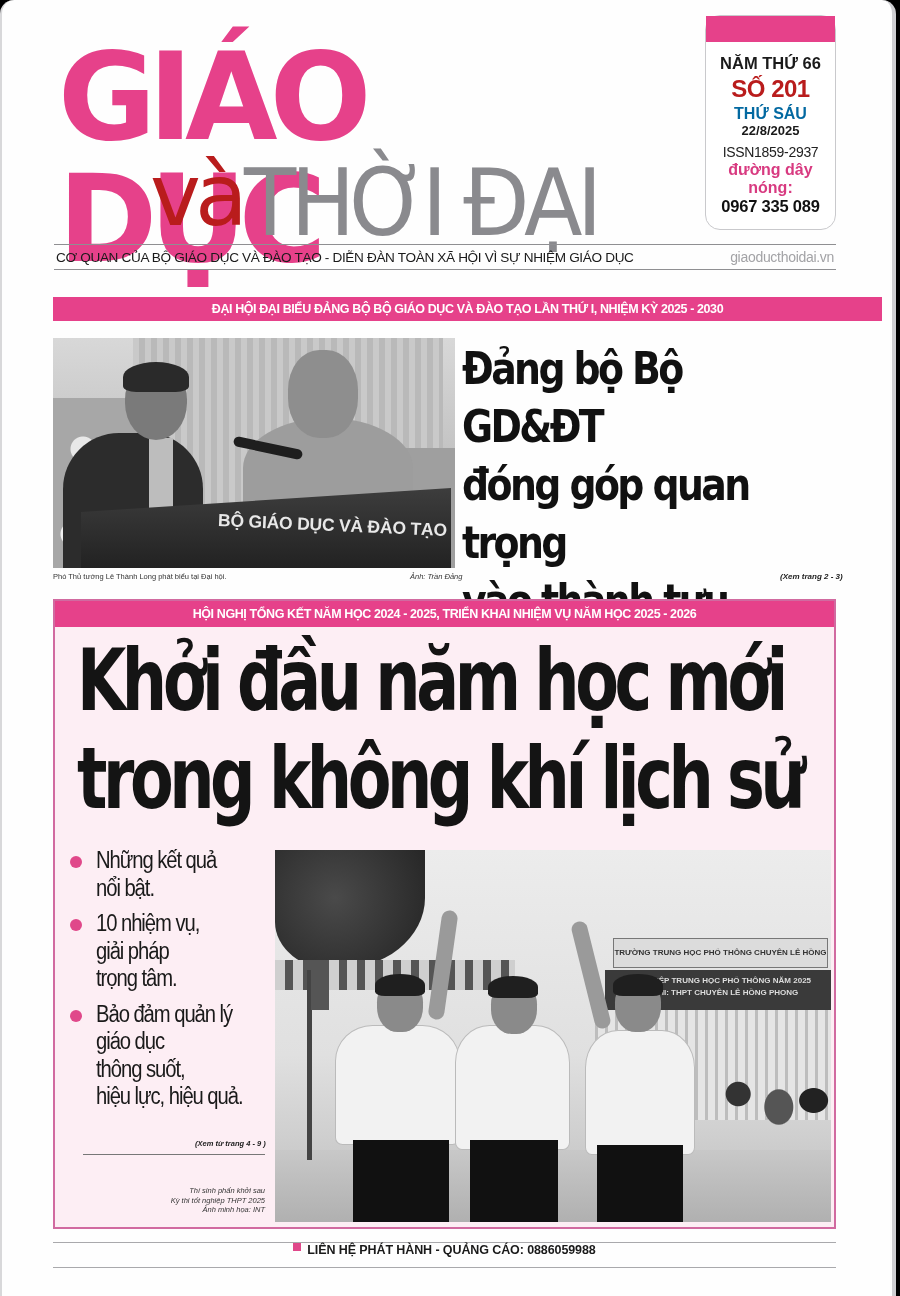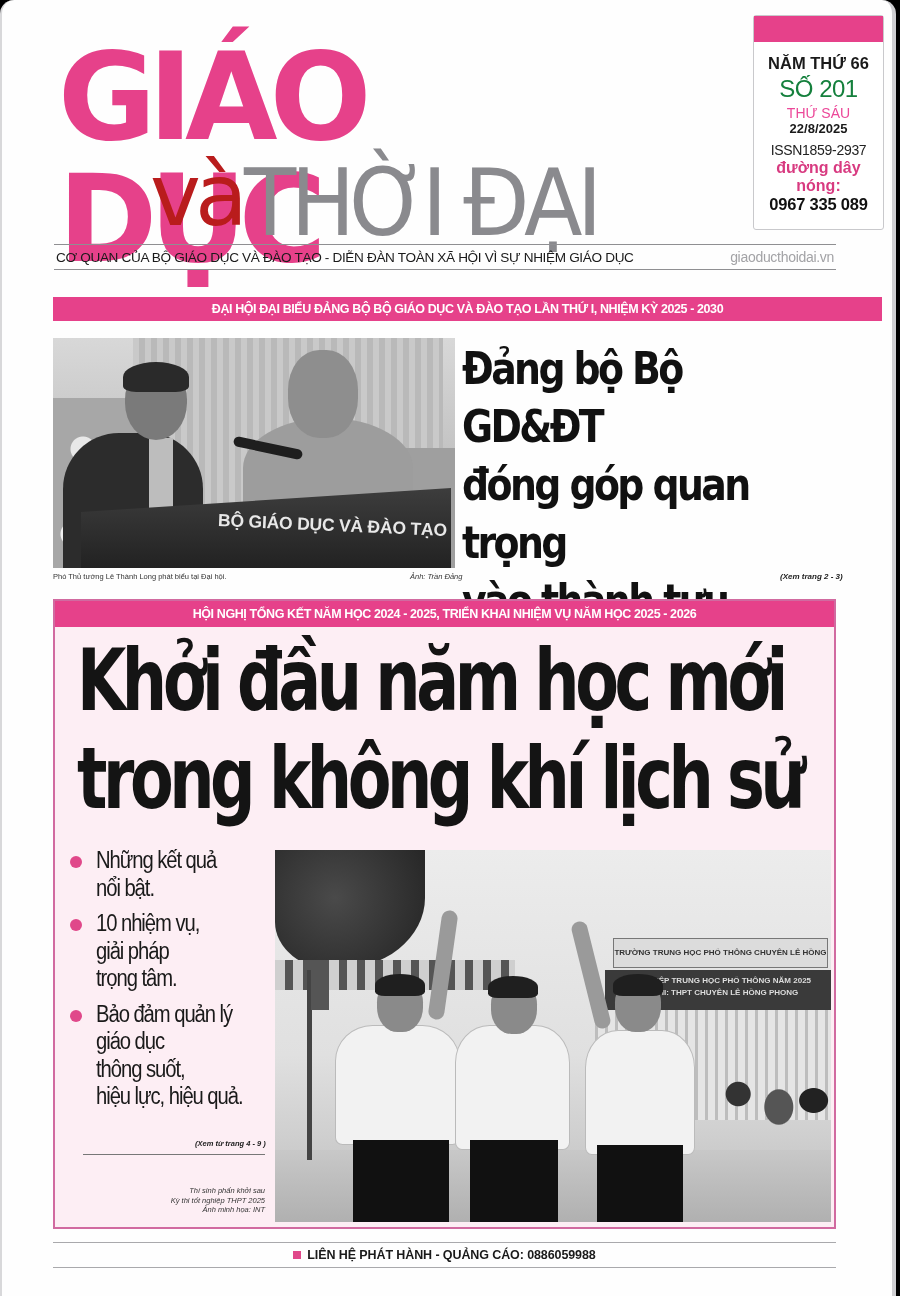--- a/index.html
+++ b/index.html
@@ -21,26 +21,26 @@
     position: absolute; left: 96px; top: 134px; font-family: "DejaVu Sans", sans-serif;
     font-size: 86px; color: #b91c1c; line-height: 1; letter-spacing: -6px;
   }
   .logo-bottom {
     position: absolute; left: 190px; top: 140px; font-family: "DejaVu Sans", sans-serif;
     font-size: 92px; color: #8a8a8e; line-height: 1; letter-spacing: -6px;
     transform: scaleX(0.93); transform-origin: left;
   }
   .issue-box {
     position: absolute; left: 703px; top: 15px; width: 131px; height: 215px;
-    border: 1.5px solid #c9c9cc; border-radius: 3px; background: #fff; text-align: center; margin-left: 48px;
+    border: 1.5px solid #c9c9cc; border-radius: 15px; background: #fff; text-align: center;
   }
   .issue-bar { height: 26px; background: #e6418a; }
   .issue-year { margin-top: 12px; font-weight: bold; font-size: 16.5px; color: #1a1a1a; }
-  .issue-num { font-weight: normal; font-size: 24px; color: #15803d; margin-top: 2px; letter-spacing: -0.5px; }
-  .issue-day { font-weight: normal; font-size: 14px; color: #ec4899; margin-top: 2px; }
+  .issue-num { font-weight: bold; font-size: 24px; color: #b91c1c; margin-top: 2px; letter-spacing: -0.5px; }
+  .issue-day { font-weight: bold; font-size: 16px; color: #0369a1; margin-top: 2px; }
   .issue-date { font-weight: bold; font-size: 13px; color: #1a1a1a; }
   .issue-issn { font-size: 14px; color: #222; margin-top: 6px; letter-spacing: -0.3px; }
   .issue-hotline-label { font-weight: bold; font-size: 16px; color: #d83a80; margin-top: 1px; }
   .issue-hotline { font-weight: bold; font-size: 16.5px; color: #111; letter-spacing: -0.2px; }
 
   .tagline-row {
     position: absolute; left: 52px; top: 244px; width: 782px; height: 26px;
     border-top: 1.5px solid #8f8f92; border-bottom: 1.5px solid #8f8f92;
     display: flex; justify-content: space-between; align-items: center;
   }
@@ -129,21 +129,21 @@
   .ground { position: absolute; left: 0; top: 300px; width: 556px; height: 72px; background: linear-gradient(180deg, #c8c8c8, #b0b0b0); }
   .crowd { position: absolute; left: 440px; top: 205px; width: 116px; height: 130px;
     background: radial-gradient(ellipse at 20% 30%, #333 0 12px, transparent 13px),
                 radial-gradient(ellipse at 55% 40%, #555 0 14px, transparent 15px),
                 radial-gradient(ellipse at 85% 35%, #222 0 14px, transparent 15px); }
 
   
   .footer-row {
     position: absolute; left: 51px; top: 1242px; width: 783px; height: 26px;
     border-top: 1.5px solid #a9a9ac; border-bottom: 1.5px solid #a9a9ac;
-    display: flex; justify-content: center; align-items: center; gap: 6px;
+    display: flex; justify-content: center; align-items: flex-start; gap: 6px;
   }
   .footer-square { width: 8px; height: 8px; background: #e0488a; }
   .footer-text { font-weight: bold; font-size: 12.5px; color: #1a1a1a; letter-spacing: -0.1px; }
 </style>
 </head>
 <body>
 
 <div class="page">
 
   <div class="logo">

